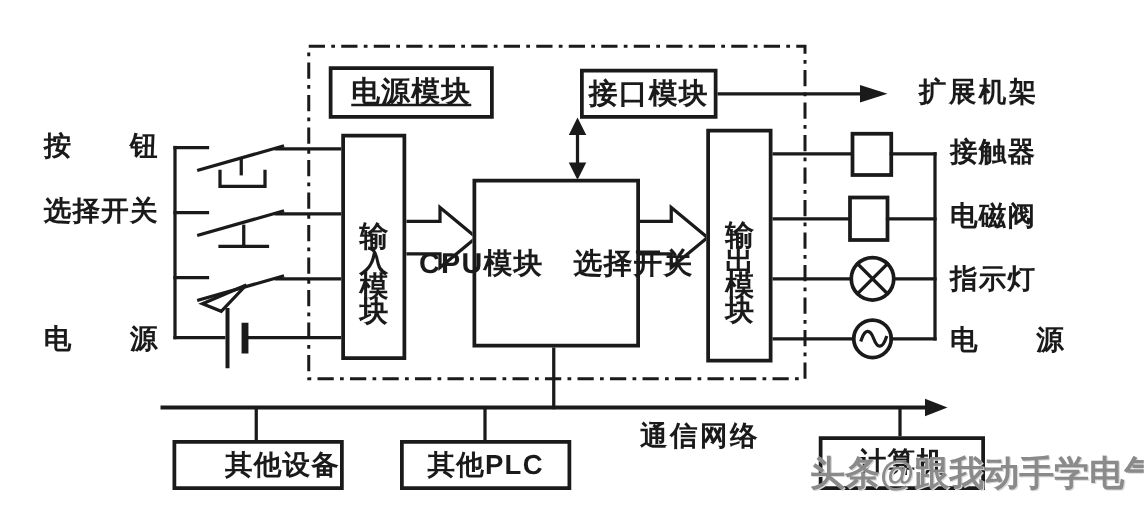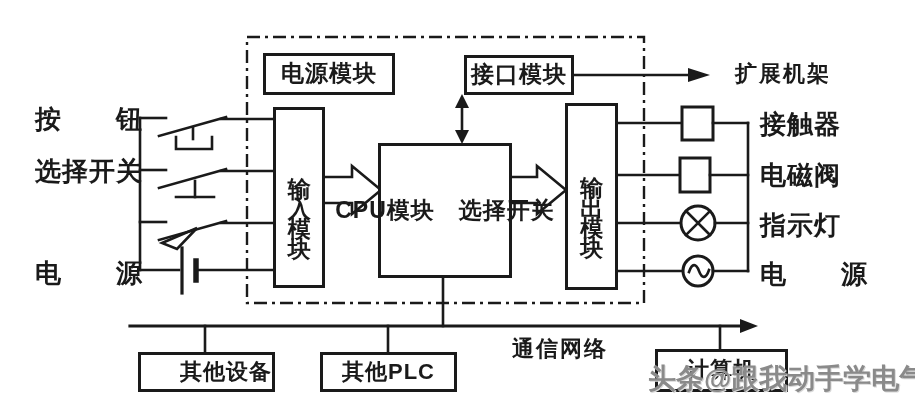--- a/index.html
+++ b/index.html
@@ -19,21 +19,21 @@
   .boundary   { stroke:var(--line); fill:none; stroke-width:2.4; stroke-dasharray:13 5 3 5; }
   .box {
     position:absolute; box-sizing:border-box; border:3px solid var(--line);
     background:#ffffff; display:flex; align-items:center; justify-content:center;
     font-weight:bold; font-size:23px; color:var(--line); line-height:1.1;
     letter-spacing:1px; white-space:nowrap;
   }
   .vbox { writing-mode:vertical-lr; text-orientation:upright; letter-spacing:20px; }
   .cpu  { flex-direction:row; gap:24px; }
   .lbl {
-    position:absolute; font-weight:bold; font-size:26px; color:var(--line);
+    position:absolute; font-weight:bold; font-size:22px; color:var(--line);
     letter-spacing:1px; white-space:nowrap; line-height:1.1;
   }
   .lbl-lg { font-size:22px; letter-spacing:2px; }
   .watermark {
     position:absolute; left:648px; top:360px; font-size:28px; font-weight:bold;
     color:var(--watermark); letter-spacing:0px; white-space:nowrap; z-index:9;
     text-shadow:1px 1px 0 #d9d9d9;
   }
 </style>
 </head>
@@ -123,21 +123,21 @@
     <g>
       <path class="wire" d="M443,278 V326"></path>
       <path class="wire thick" d="M130,326 H744"></path>
       <polygon class="arrowhead" points="740,319 758,326 740,333"></polygon>
       <path class="wire" d="M205,326 V352"></path>
       <path class="wire" d="M388,326 V352"></path>
       <path class="wire" d="M720,326 V349"></path>
     </g>
   </svg>
 
-  <div class="box" style="left:263px; top:53px;  width:132px; height:42px;">电源模块</div>
+  <div class="box" style="left:263px; top:53px;  width:132px; height:42px;text-decoration:underline;">电源模块</div>
 
   <div class="box" style="left:420px; top:55px;  width:110px; height:40px;margin-left:44px;">接口模块</div>
 
   <div class="box vbox" style="left:273px; top:107px; width:52px; height:181px;">输入模块</div>
 
   <div class="box cpu" style="left:378px; top:143px; width:134px; height:135px;">
     <span>CPU模块</span>
     <span>选择开关</span>
   </div>
 

